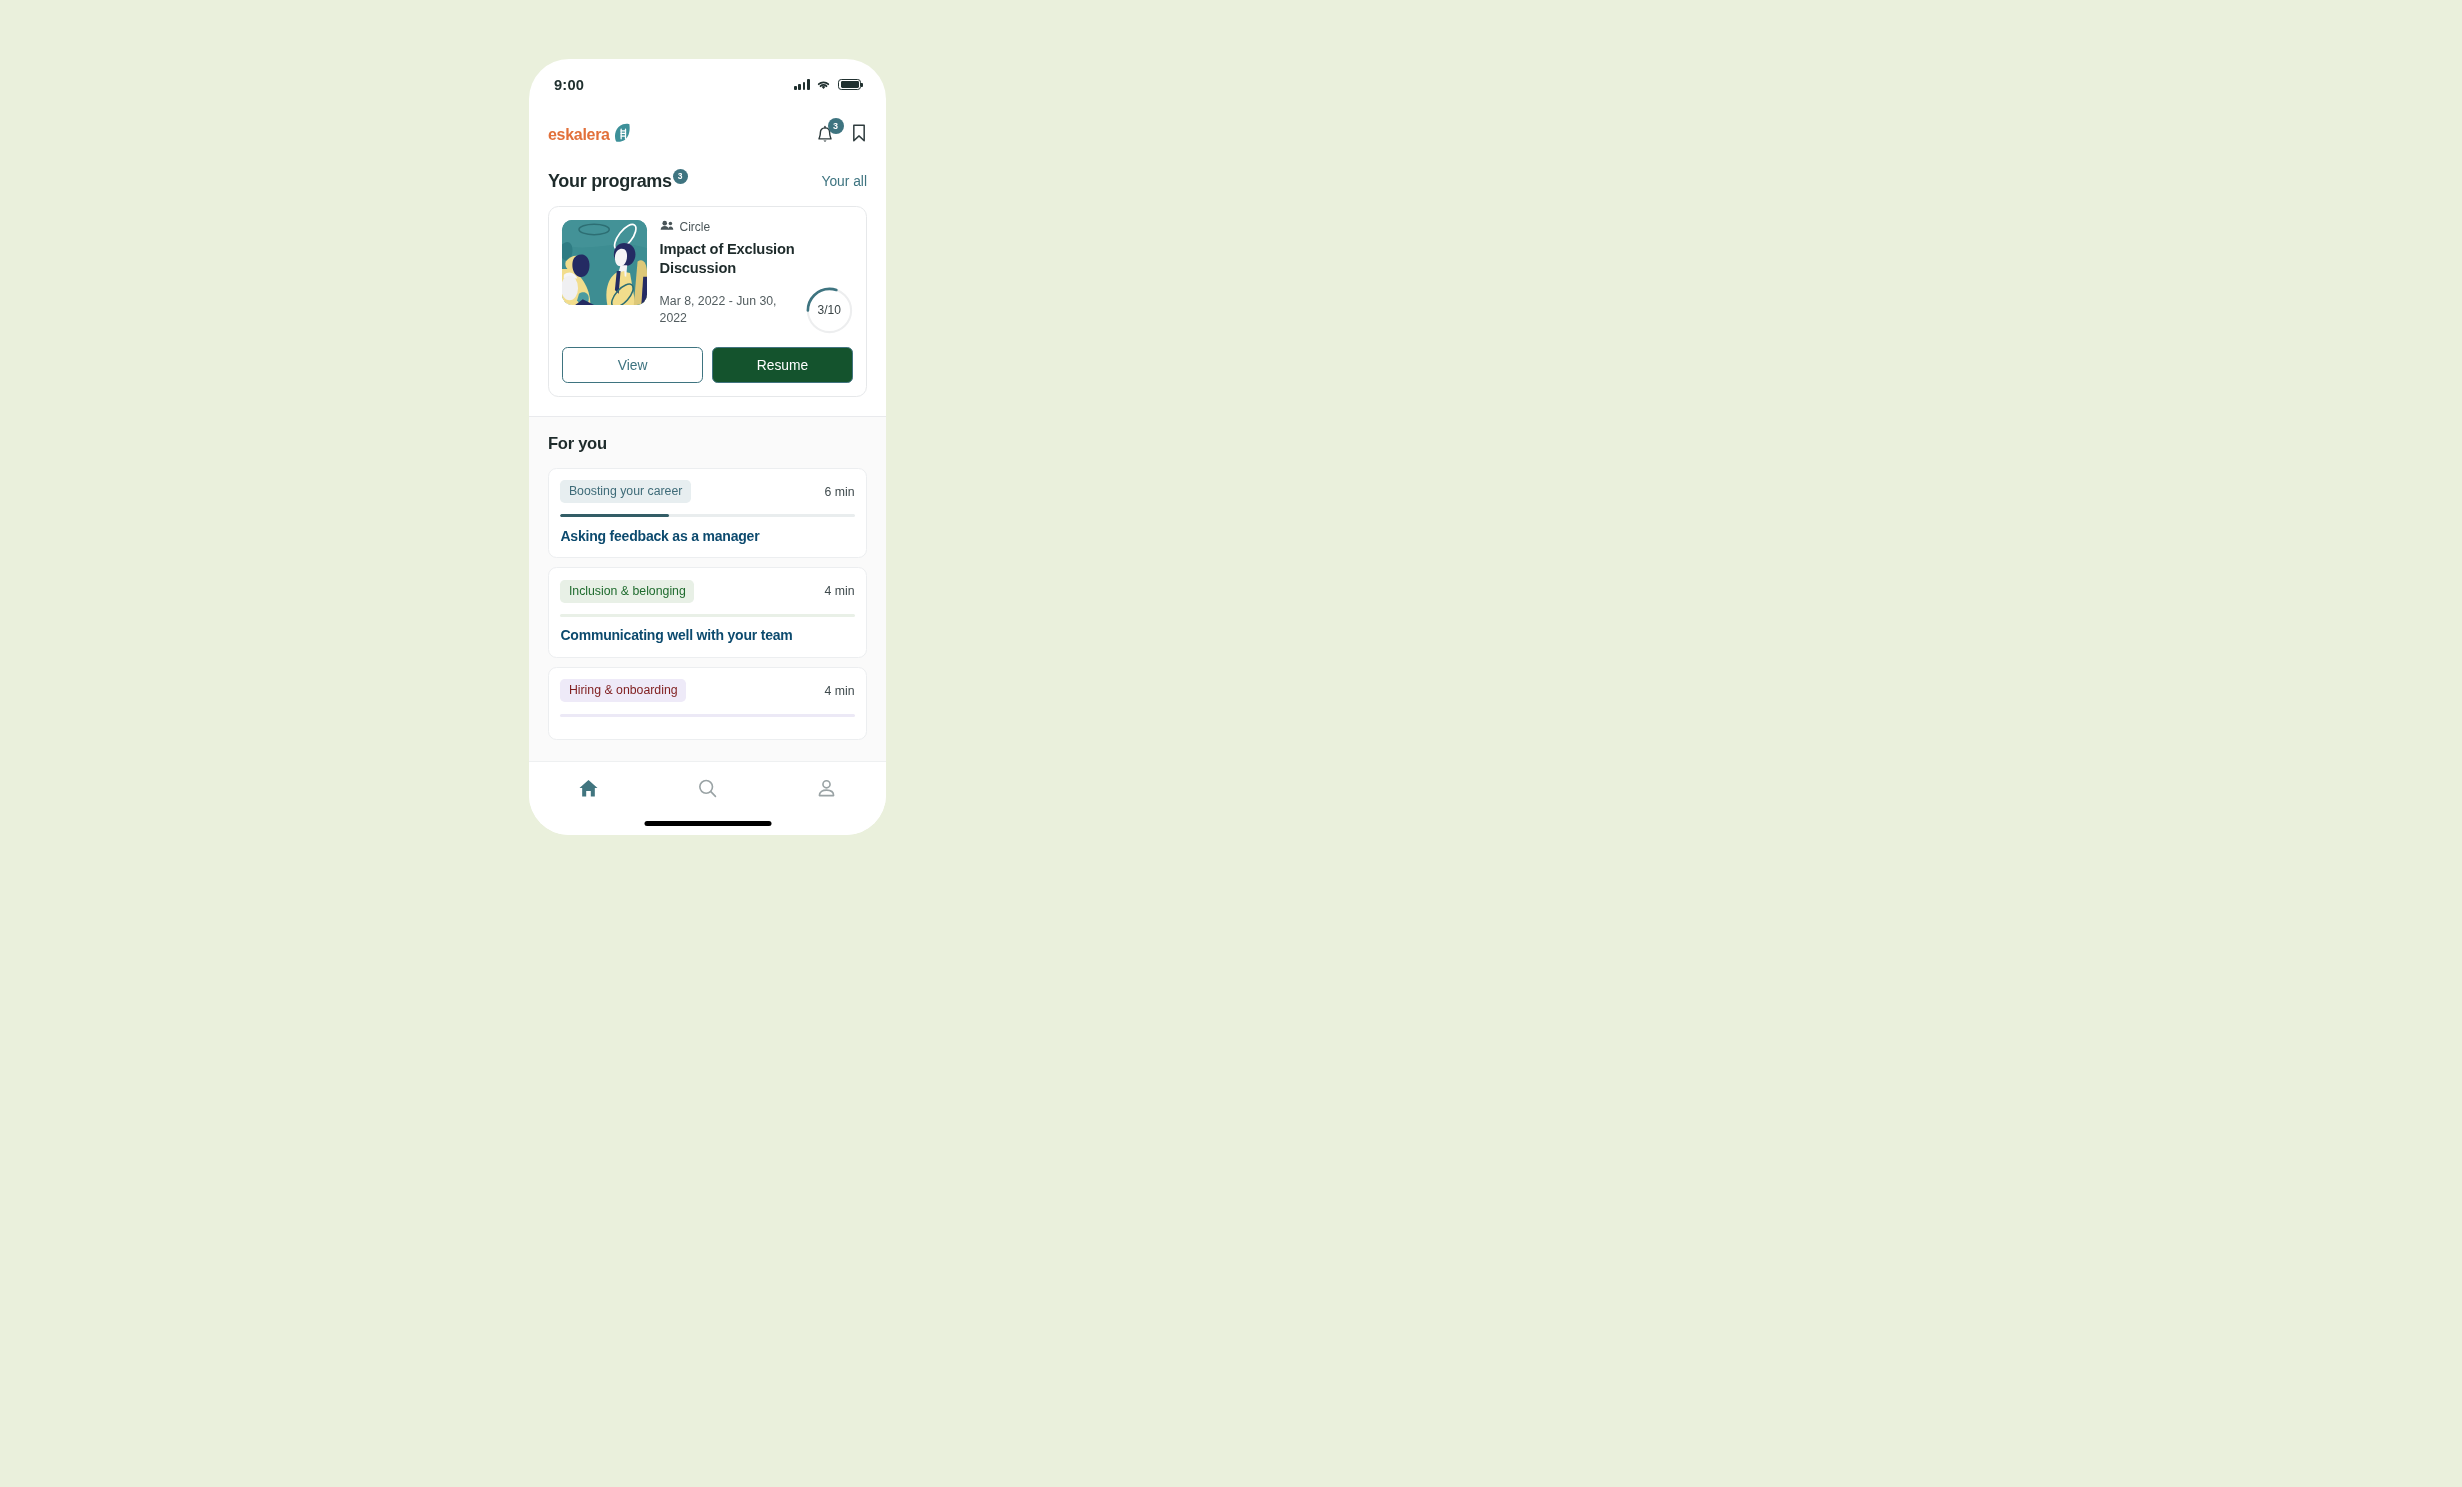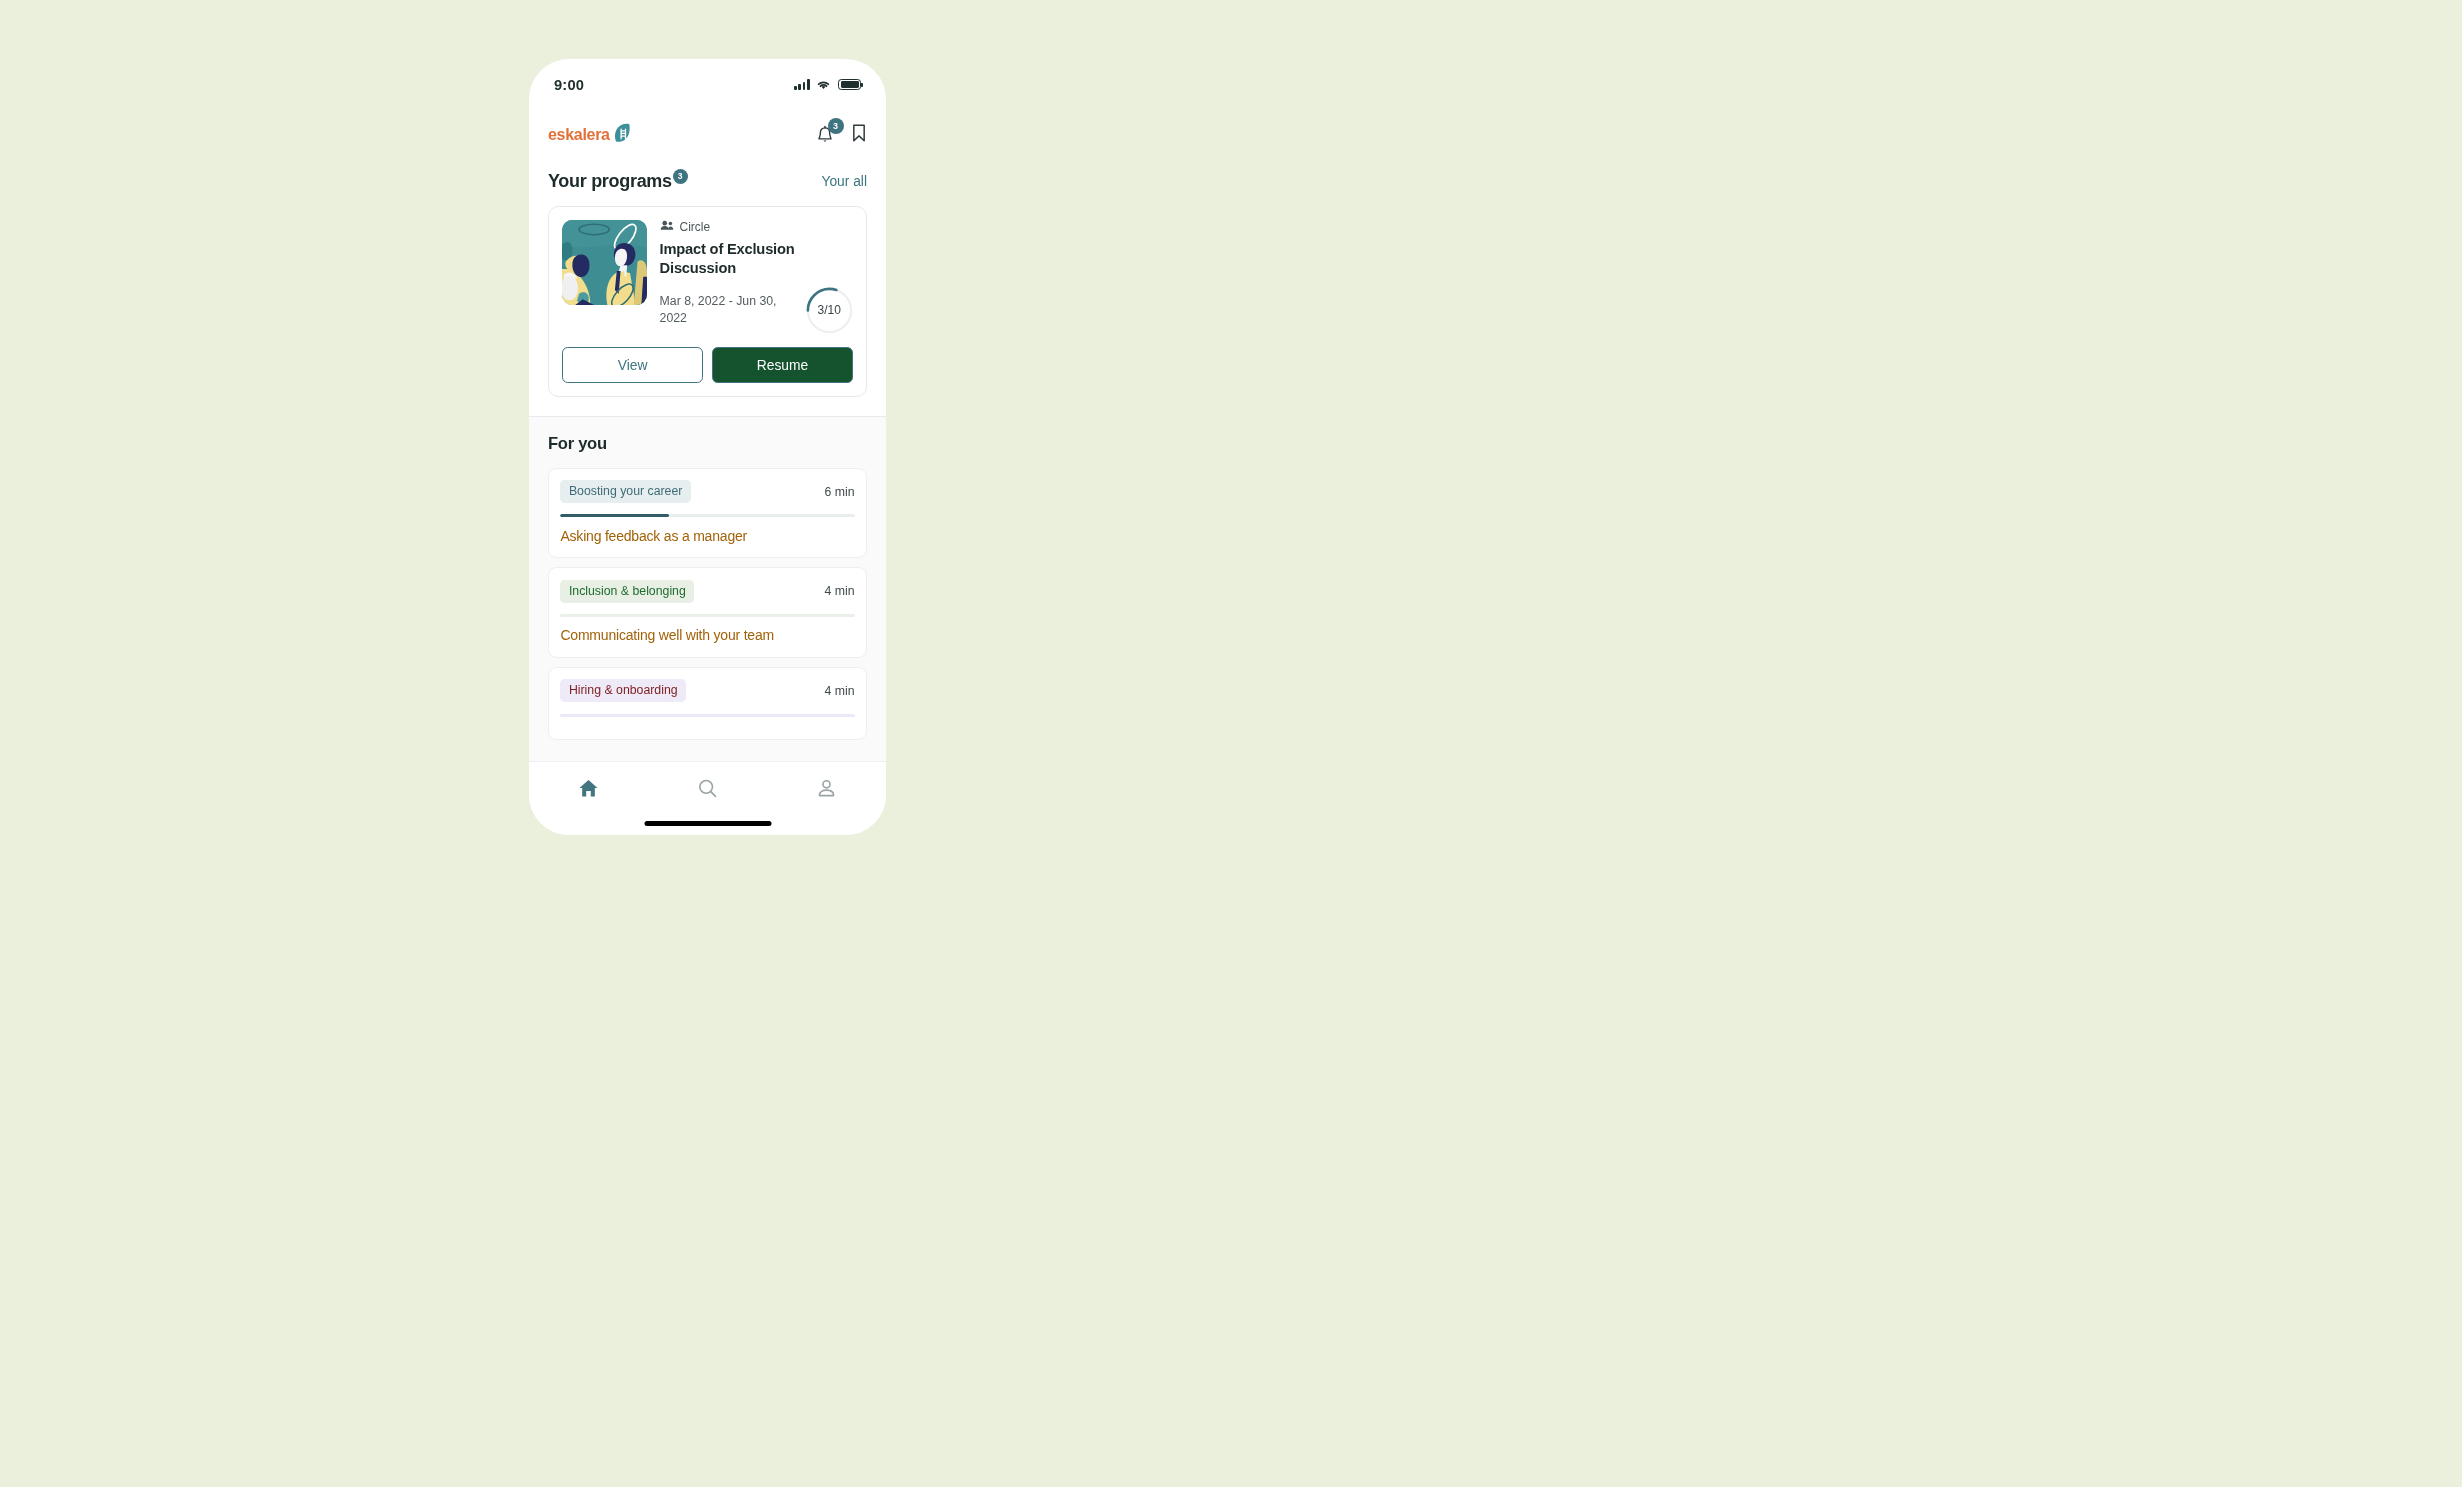--- a/index.html
+++ b/index.html
@@ -210,21 +210,21 @@
     line-height: 1.1;
   }
   .lesson-time { font-size: 12.3px; color: #3f4a4d; white-space: nowrap; }
   .lesson-bar {
     height: 3px; border-radius: 1.9px;
     margin: 11.4px 0 10.4px;
     overflow: hidden;
   }
   .lesson-bar i { display: block; height: 100%; border-radius: 1.9px; }
   .lesson-title {
-    font-size: 14px; font-weight: 400; color: #a16207;
+    font-size: 14px; font-weight: 700; color: #0c4a6e;
     letter-spacing: -0.2px; line-height: 1.2;
   }
 
   
   .tabbar {
     flex: 0 0 auto;
     height: 74px;
     background: #ffffff;
     border-top: 0.9px solid #eef0f1;
     display: flex; align-items: flex-start;

